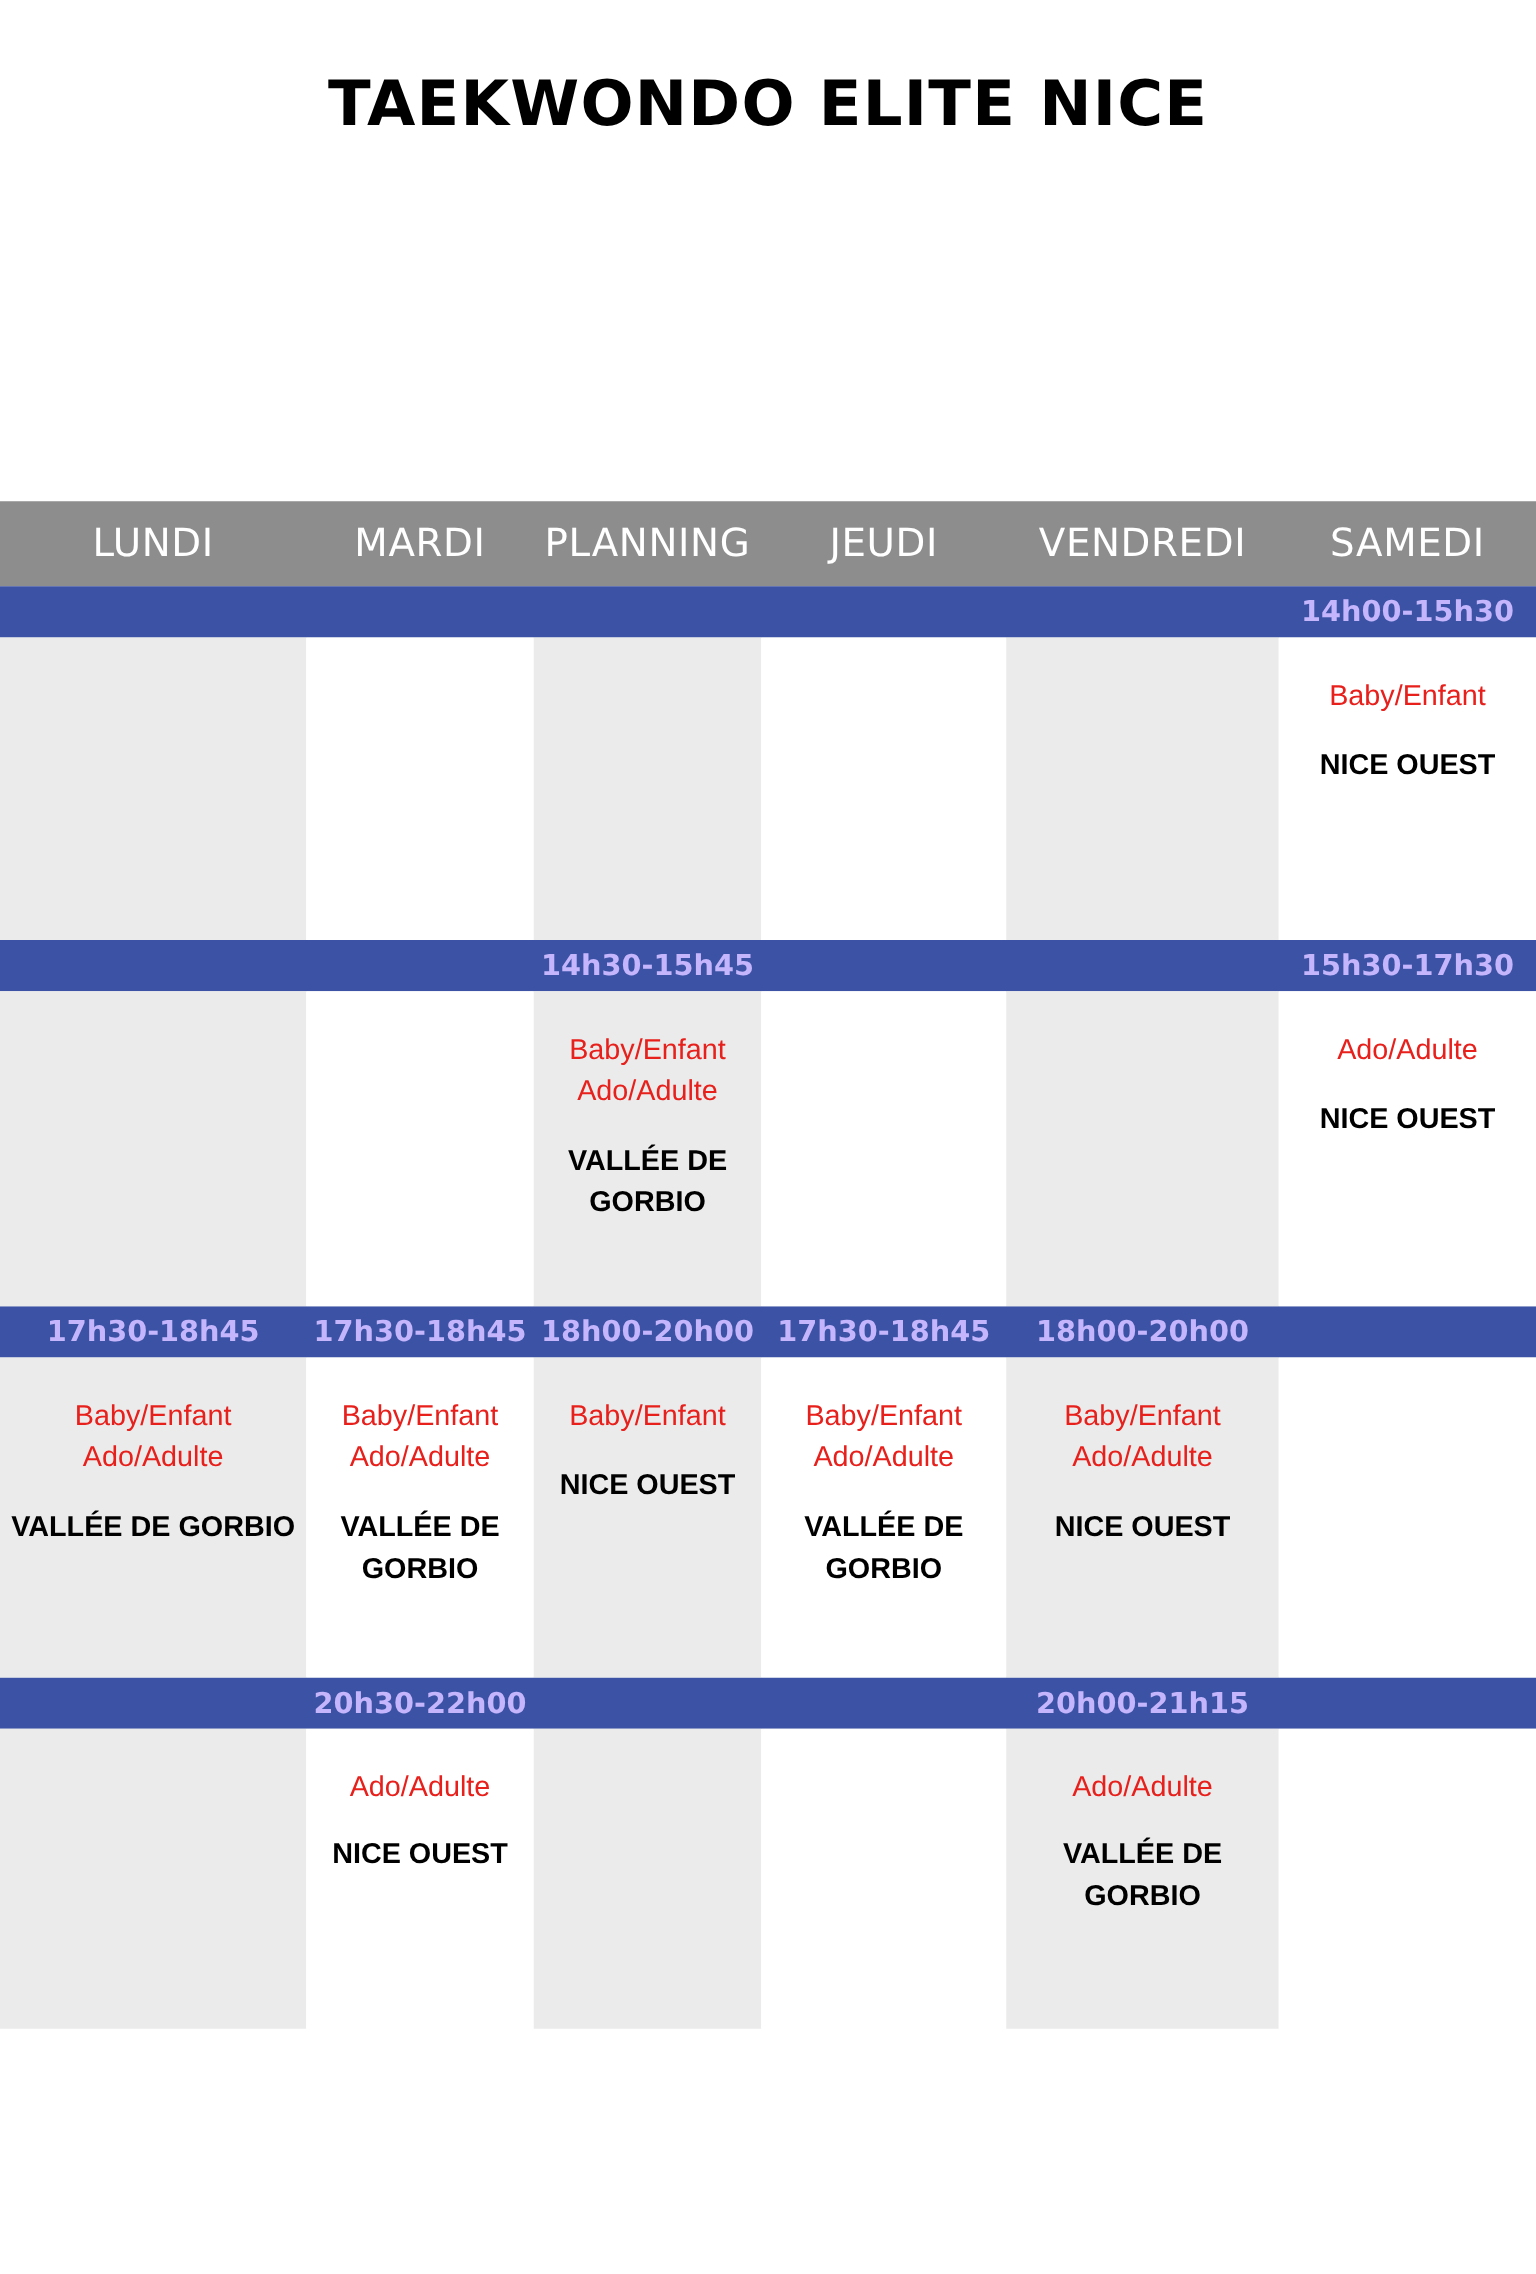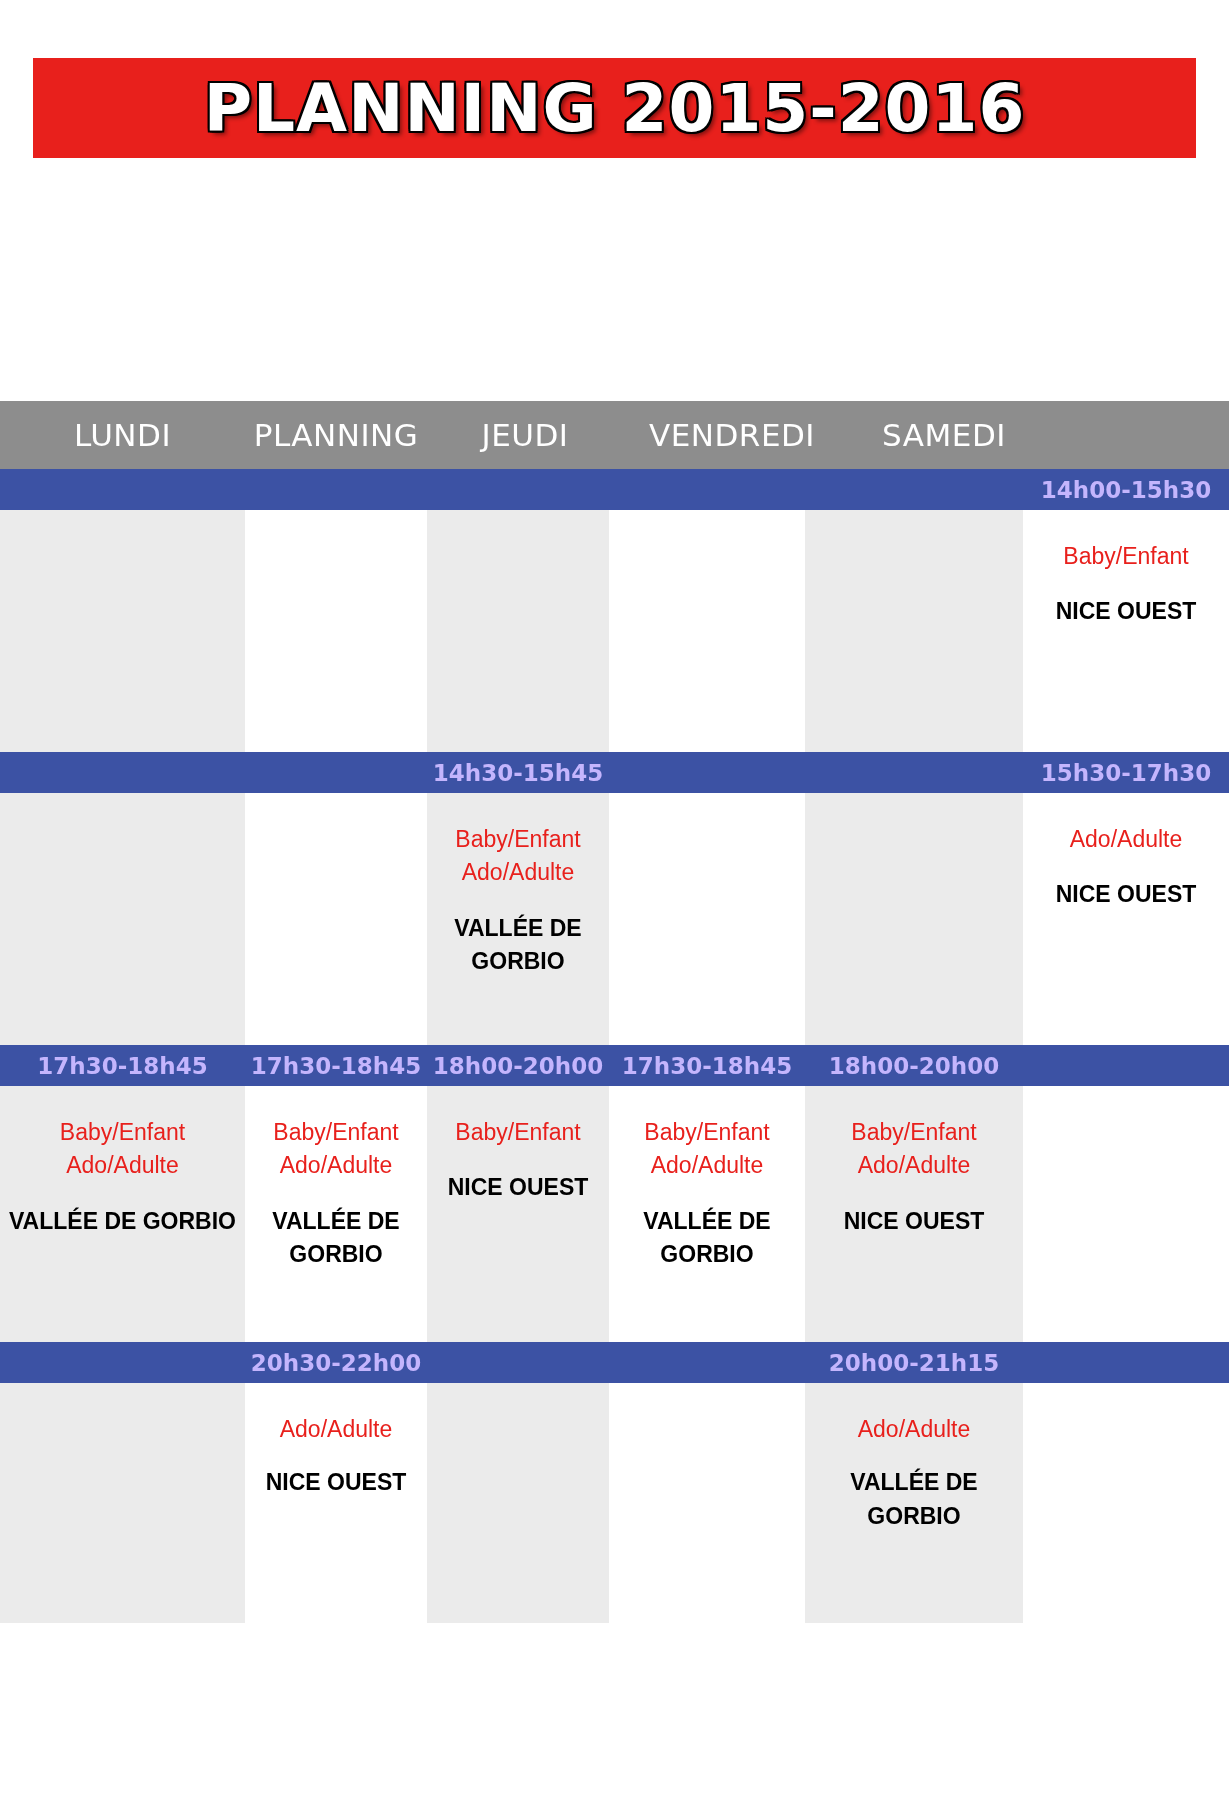--- a/index.html
+++ b/index.html
@@ -131,29 +131,28 @@
   .r1 .cell { height: 242px; }
   .r2 .cell { height: 252px; }
   .r3 .cell { height: 256px; }
   .r4 .cell { height: 240px; }
   .r4 .loc { margin-top: 20px; }
 </style>
 </head>
 <body>
 
 <div class="header-wrap">
-  <div class="planning-banner">
-    <span class="txt">PLANNING 2015-2016</span>
-  </div>
+  <h1 class="club-title">TAEKWONDO ELITE NICE</h1>
 </div>
 
 <div class="schedule">
 
   <div class="row days-row">
     <div class="cell c0 day-head">LUNDI</div>
+    <div class="cell c1 day-head">MARDI</div>
     <div class="cell c2 day-head">PLANNING</div>
     <div class="cell c3 day-head">JEUDI</div>
     <div class="cell c4 day-head">VENDREDI</div>
     <div class="cell c5 day-head">SAMEDI</div>
   </div>
 
   <div class="row time-row">
     <div class="cell c0 time-cell"></div>
     <div class="cell c1 time-cell"></div>
     <div class="cell c2 time-cell"></div>

